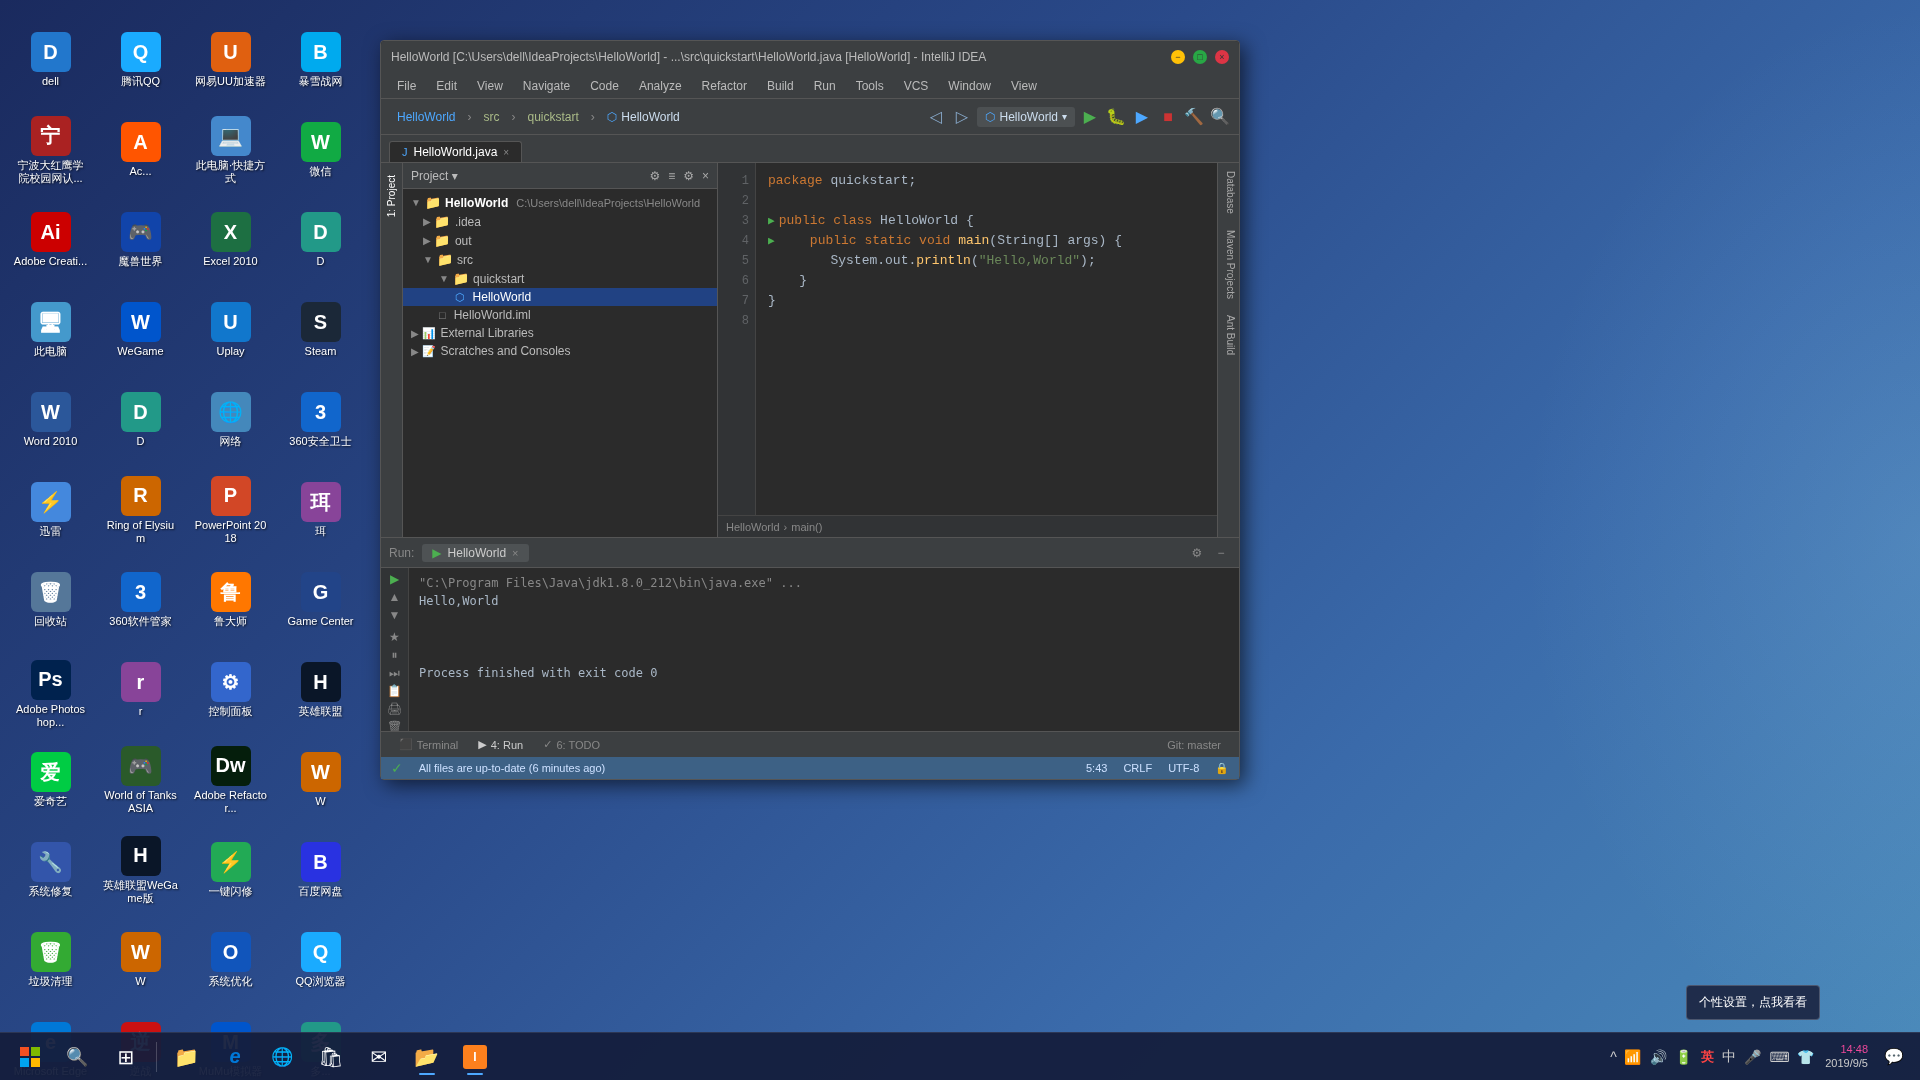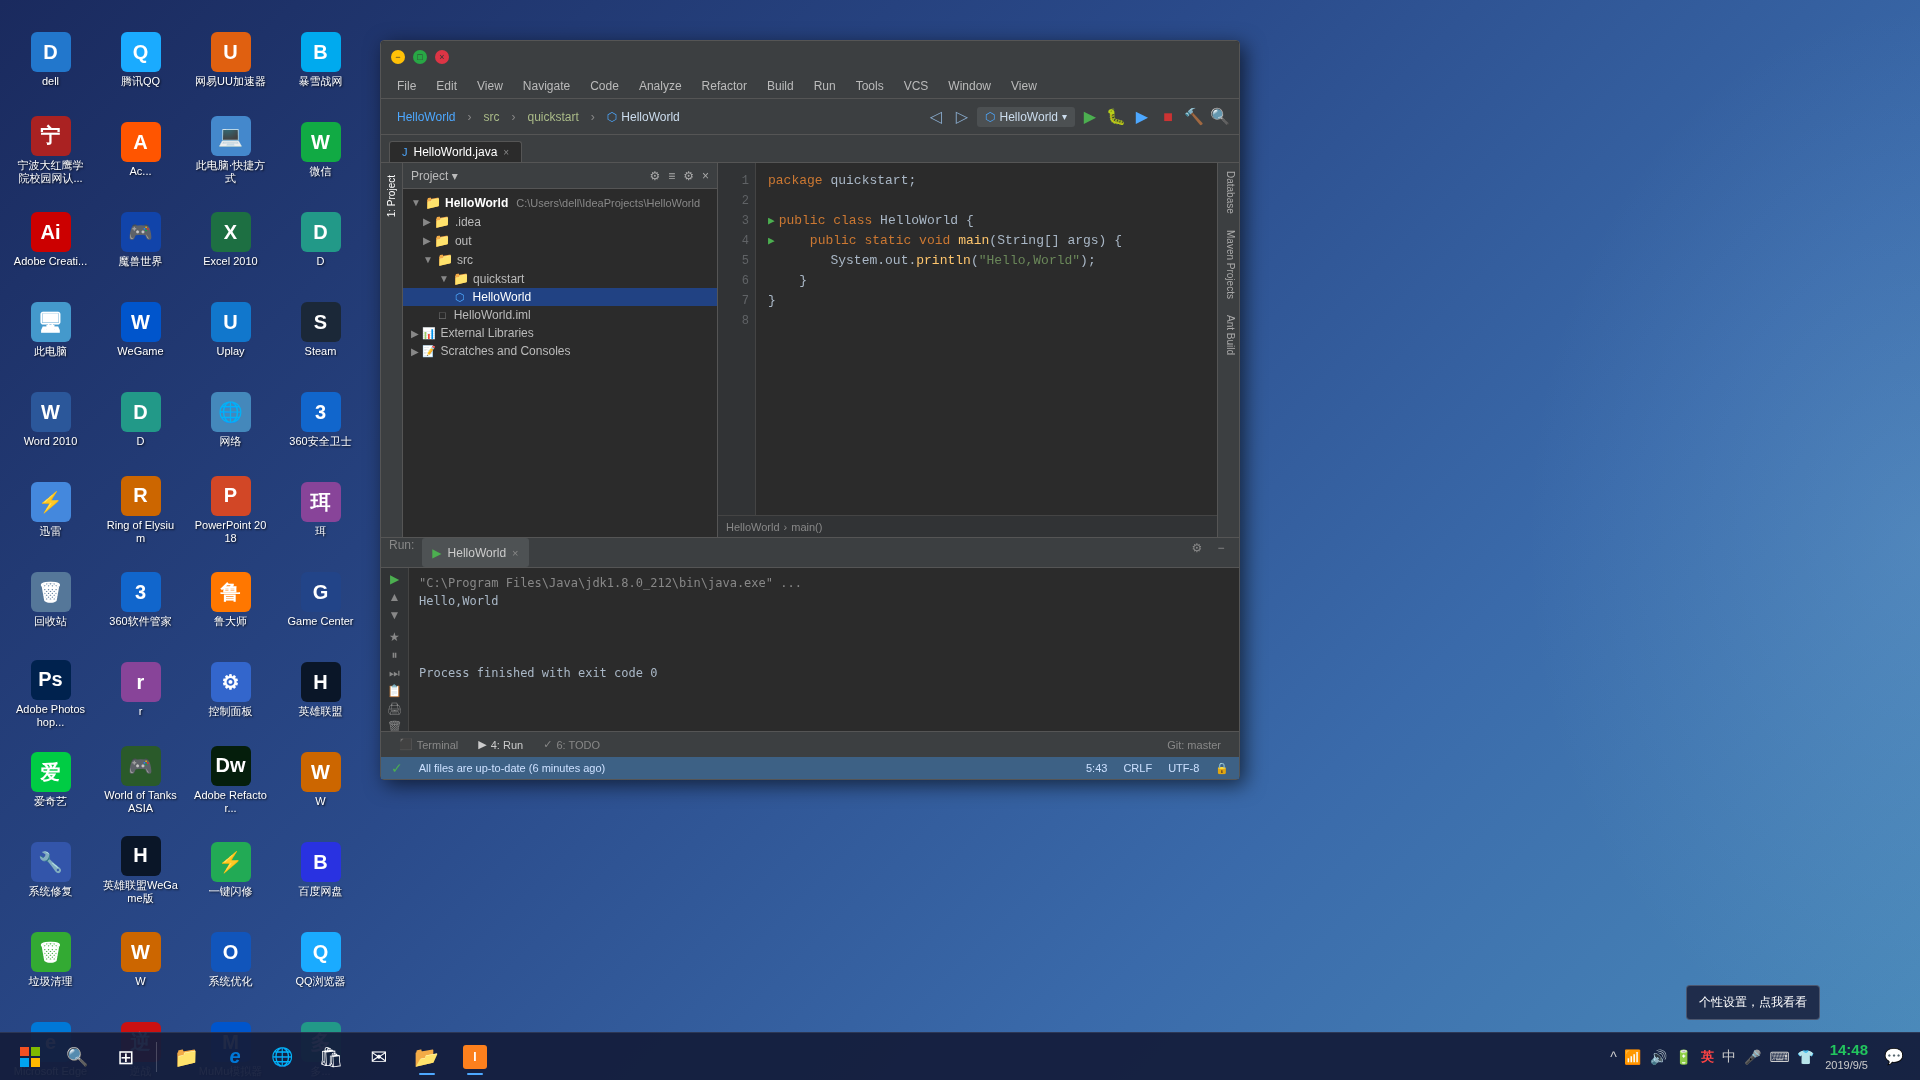--- a/index.html
+++ b/index.html
@@ -404,20 +404,21 @@
       border-top: 1px solid #555;
       display: flex;
       flex-direction: column;
       flex-shrink: 0;
     }
 
     .bottom-panel-header {
       background: #3c3f41;
       height: 30px;
       display: flex;
+      align-items: center;
       padding: 0 8px;
       border-bottom: 1px solid #555;
       gap: 8px;
     }
     .run-label {
       font-size: 12px;
       color: #888;
     }
     .run-tab {
       background: #4e5254;
@@ -594,24 +595,23 @@
       color: #ccc;
       cursor: pointer;
       padding: 2px;
     }
 
     .taskbar-clock {
       text-align: right;
       cursor: pointer;
     }
     .clock-time {
-      font-size: 15px;
-      color: #22c55e;
+      font-size: 11px;
+      color: #ec4899;
       line-height: 1.2;
-      font-weight: bold;
     }
     .clock-date {
       font-size: 11px;
       color: #ccc;
       line-height: 1.2;
     }
 
     .taskbar-notify {
       width: 36px;
       height: 40px;
@@ -850,20 +850,21 @@
     <div class="desktop-icon">
       <div class="icon-img" style="background:#229988;">多</div>
       <span class="icon-label">多...</span>
     </div>
 
   </div>
 
   <div class="idea-window">
 
     <div class="window-titlebar">
+      <span class="window-title-text">HelloWorld [C:\Users\dell\IdeaProjects\HelloWorld] - ...\src\quickstart\HelloWorld.java [HelloWorld] - IntelliJ IDEA</span>
       <div class="window-controls">
         <div class="win-btn win-btn-min">−</div>
         <div class="win-btn win-btn-max">□</div>
         <div class="win-btn win-btn-close">×</div>
       </div>
     </div>
 
     <div class="menu-bar">
       <div class="menu-item">File</div>
       <div class="menu-item">Edit</div>

